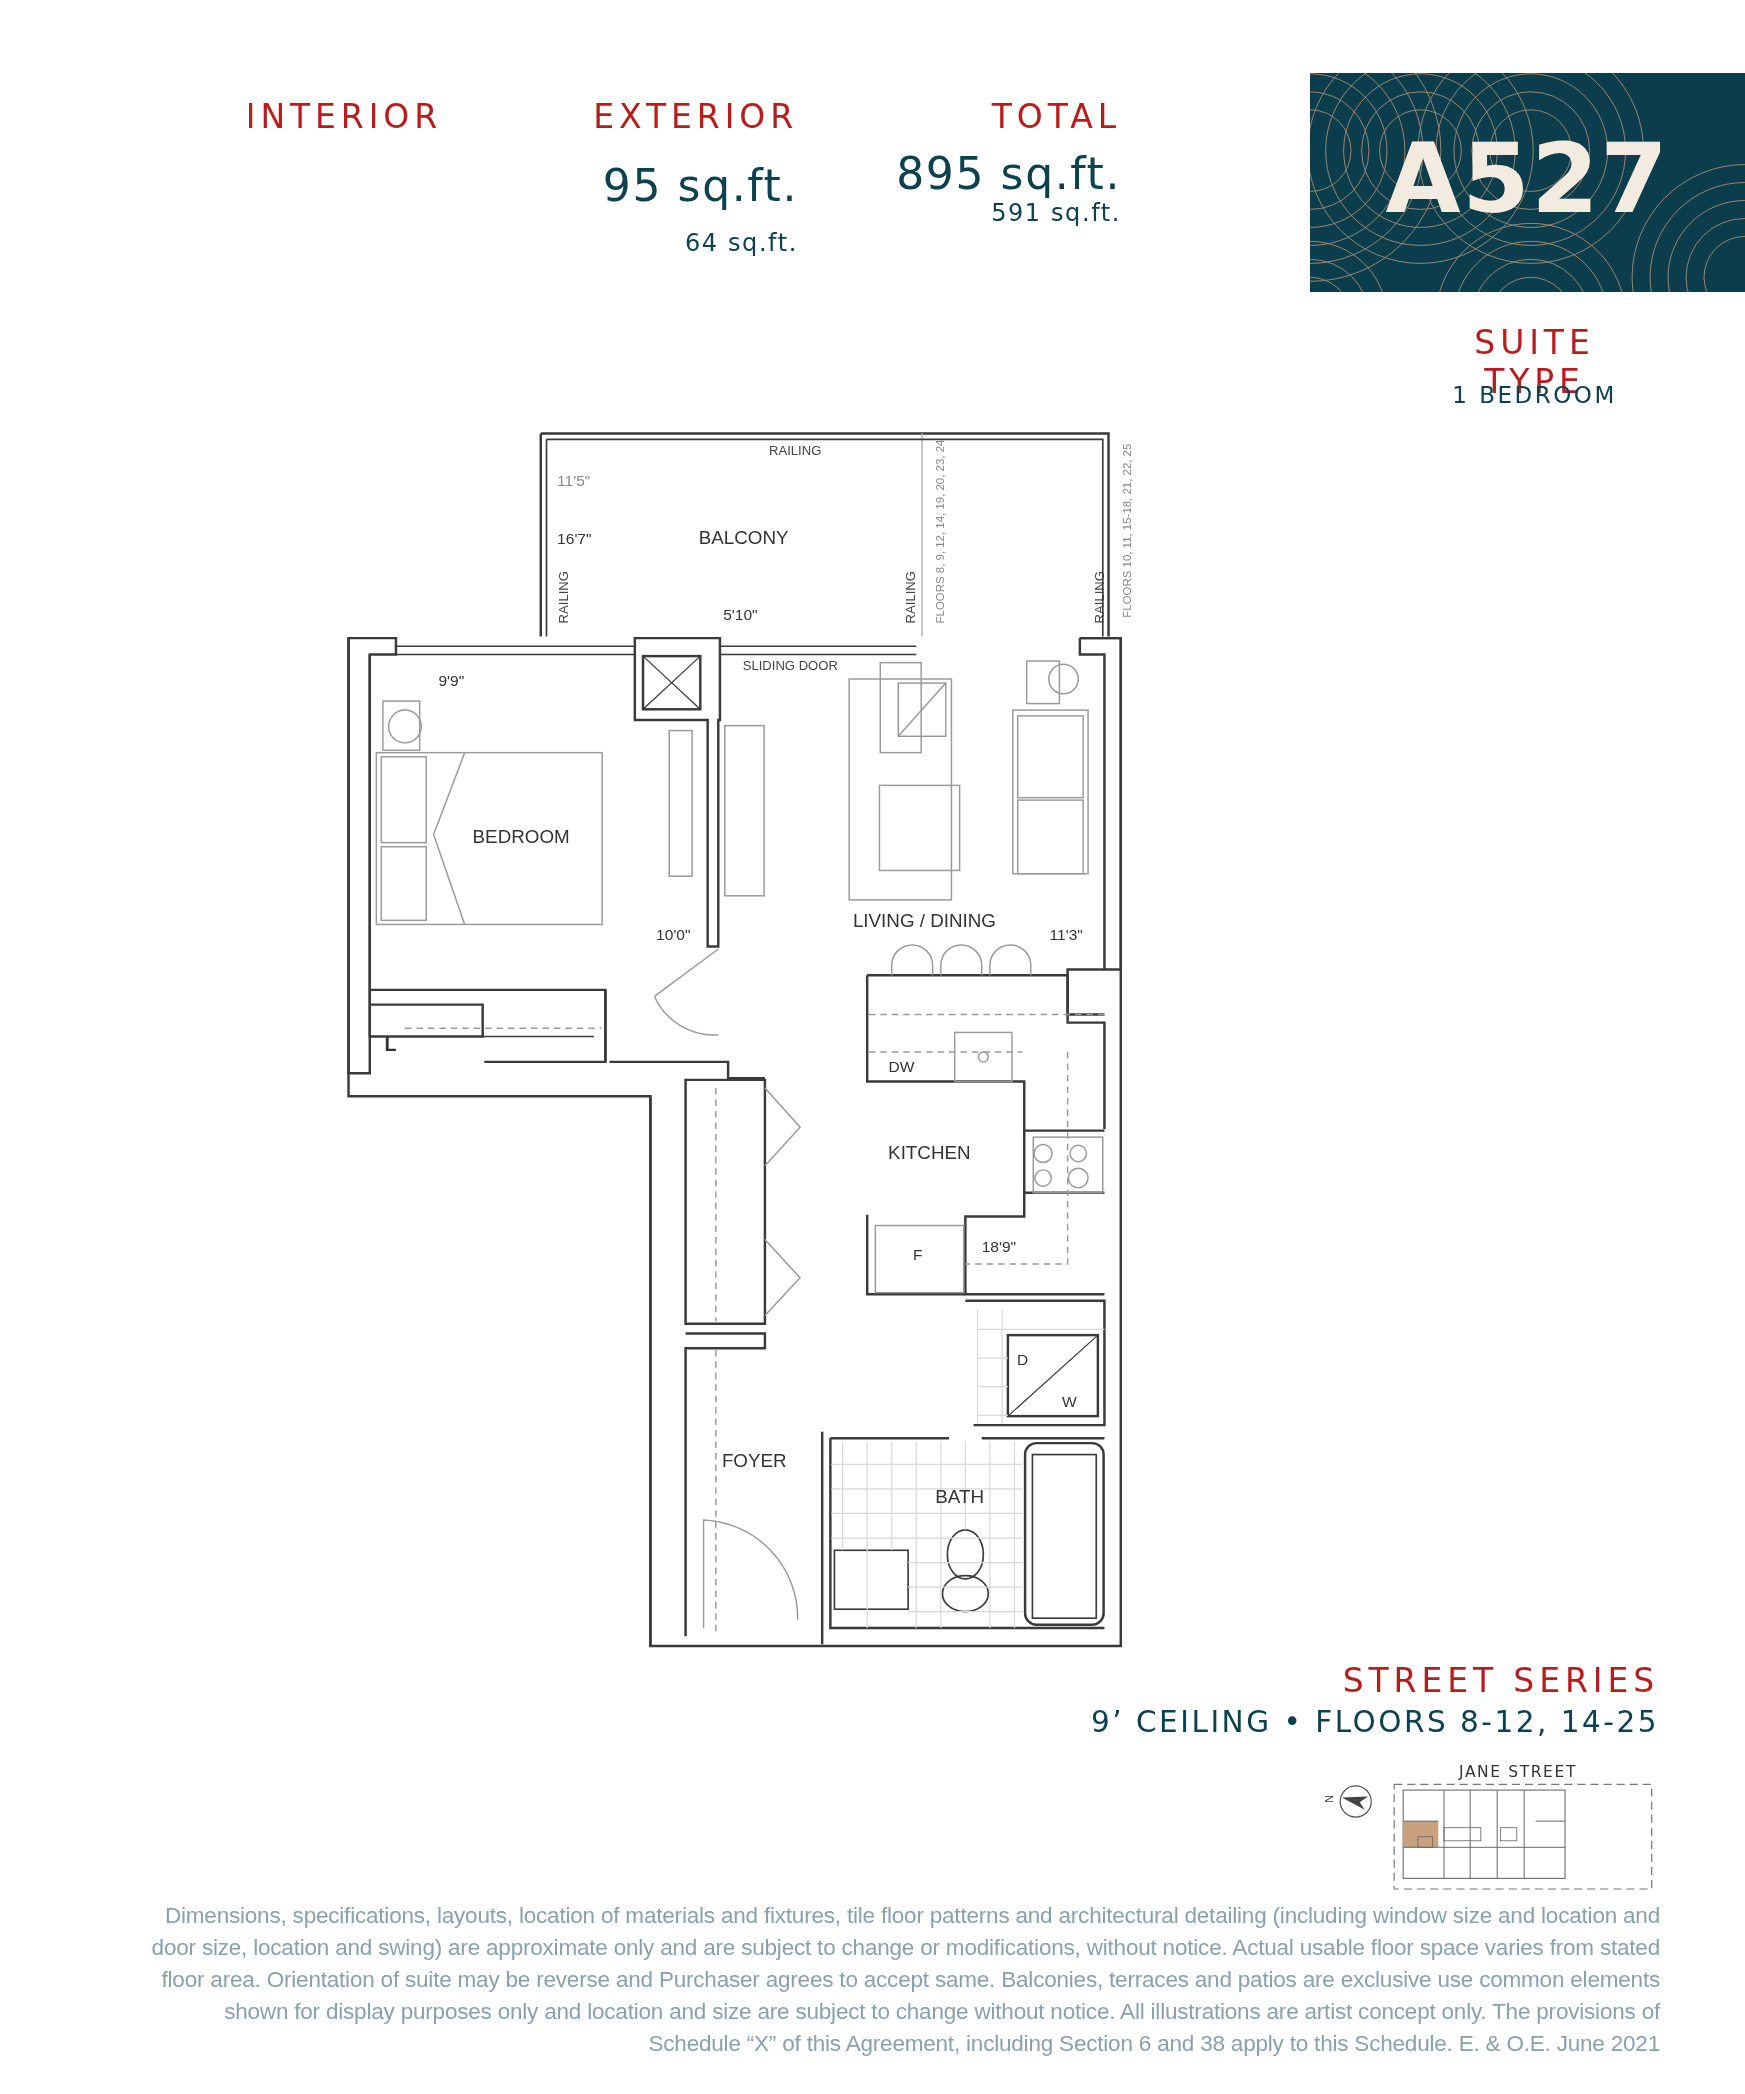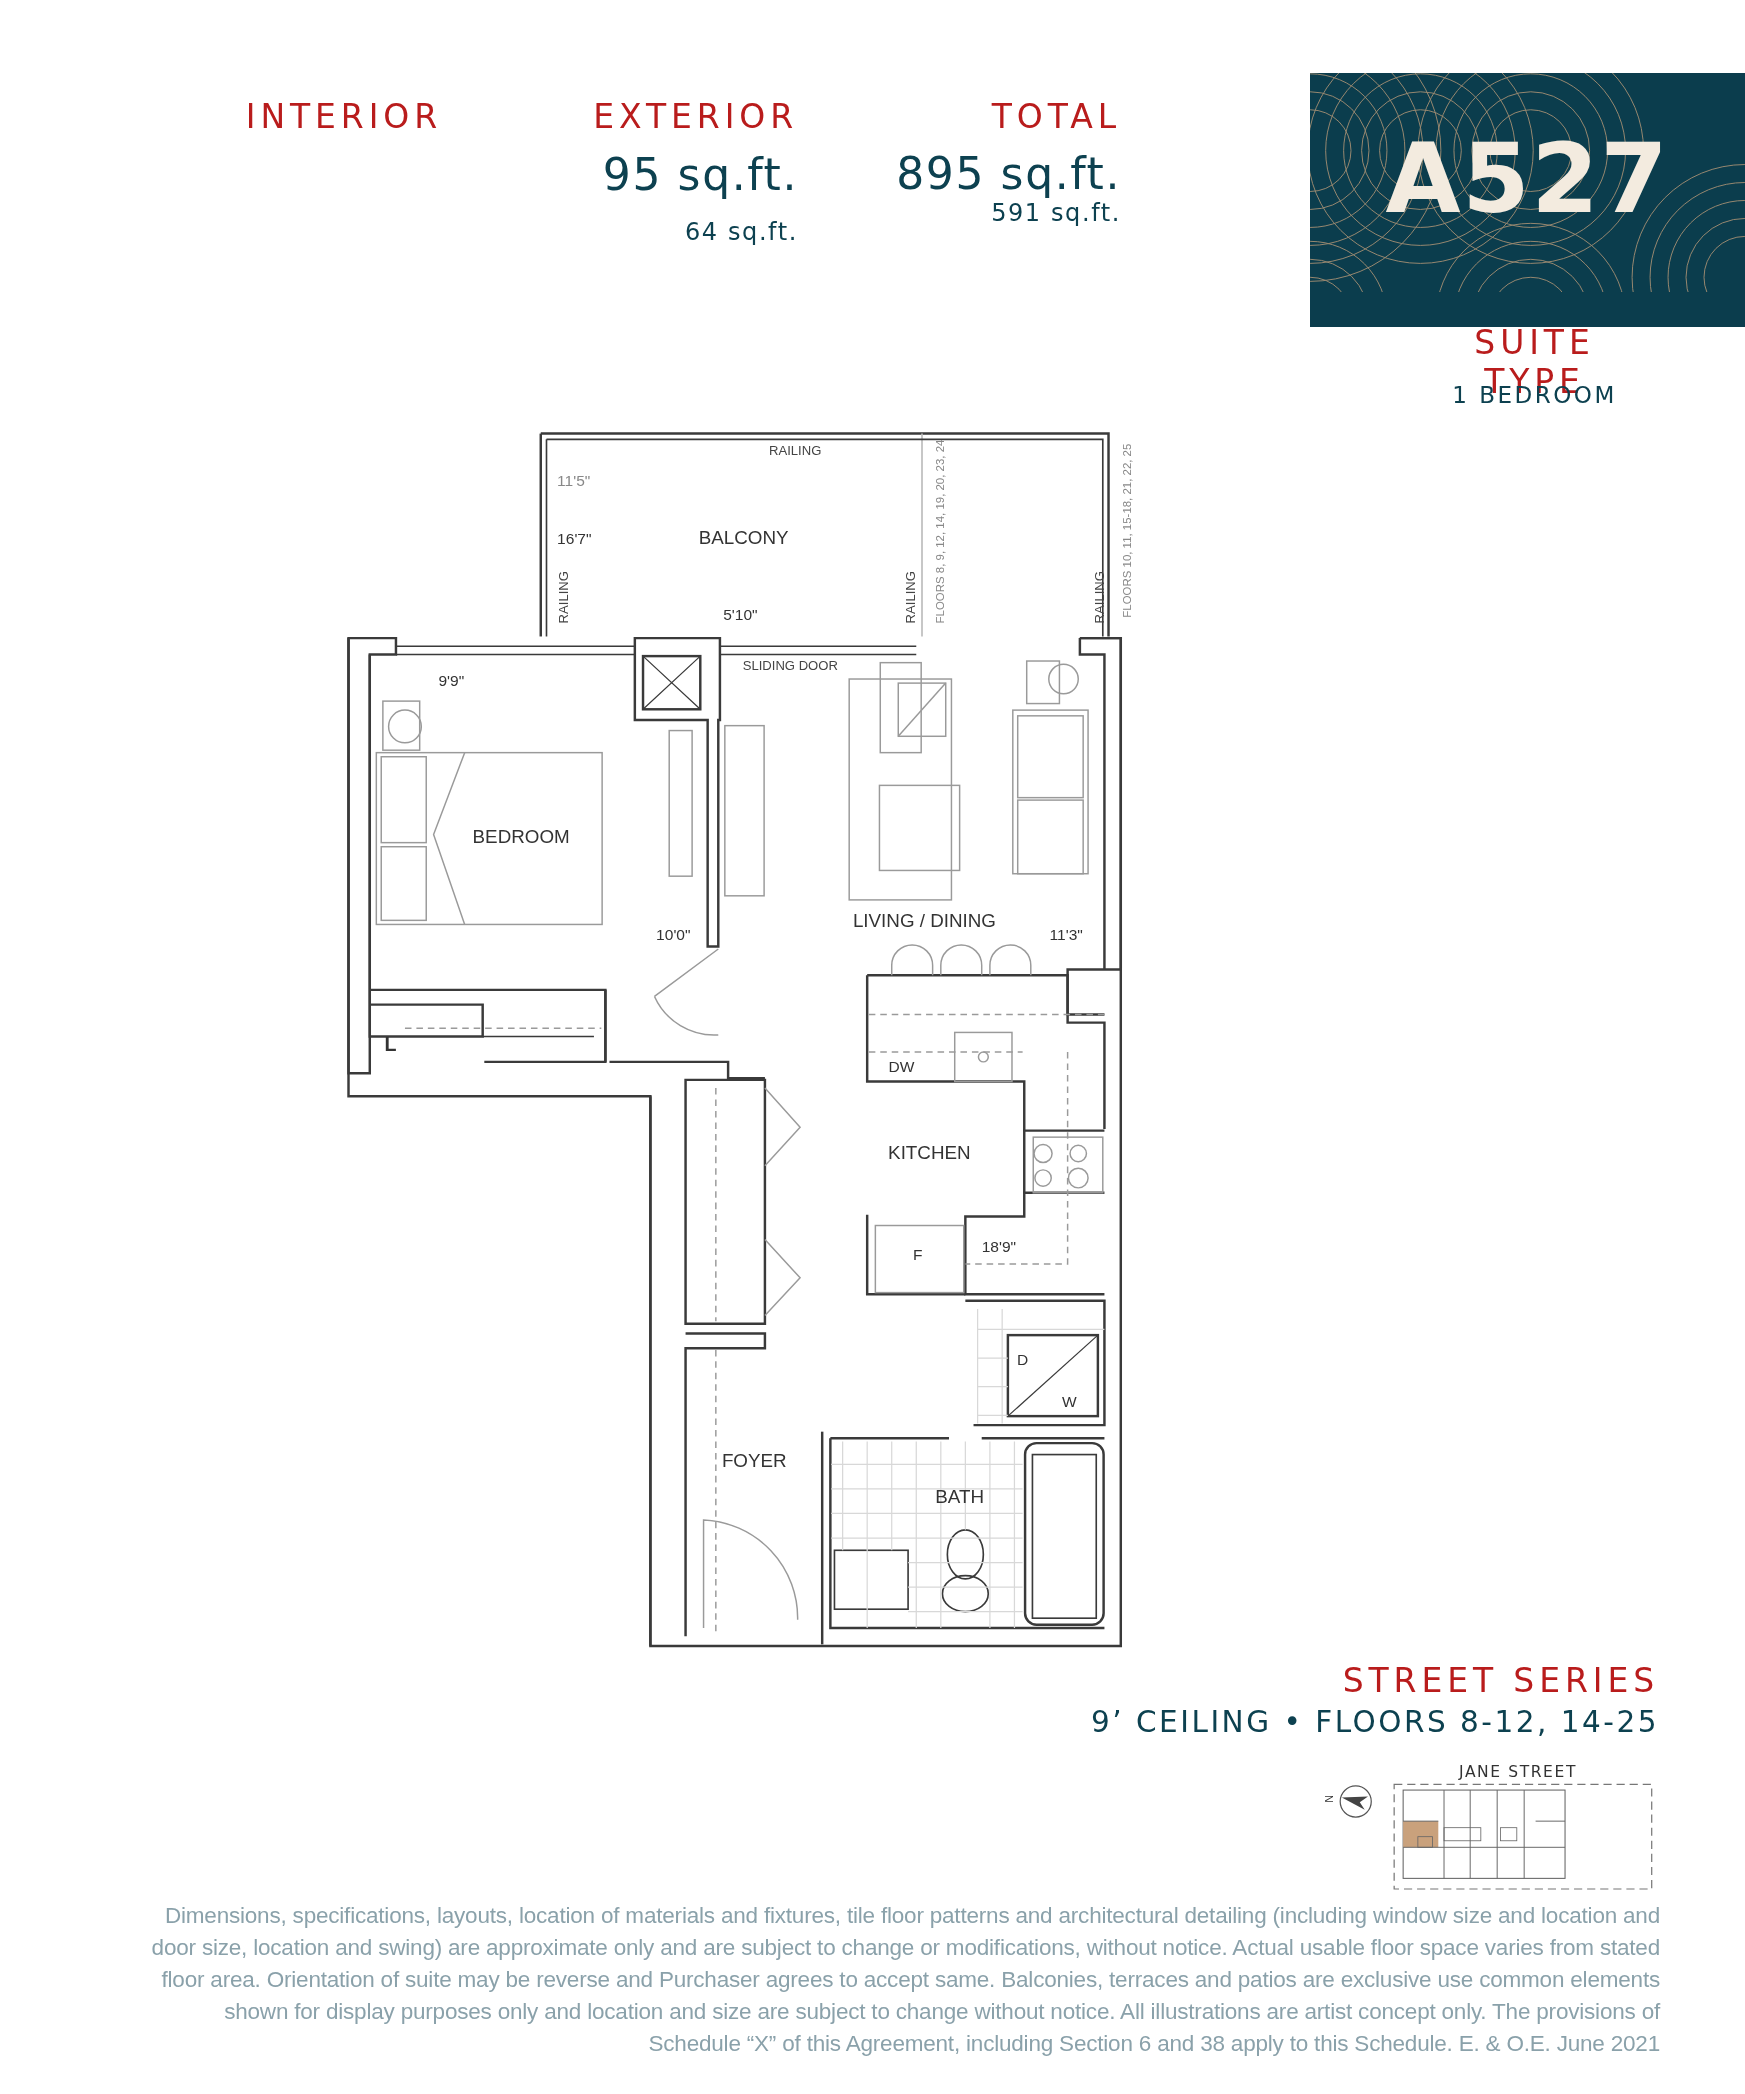--- a/index.html
+++ b/index.html
@@ -2,38 +2,38 @@
 <html style="font-size:13px"><head>
 <meta charset="utf-8">
 <style>
   html, body { margin:0; padding:0; background:#ffffff; }
   body { width:1745px; height:2095px; position:relative; overflow:hidden; font-family:"DejaVu Sans", sans-serif; }
   .label-gold { color:#b91c1c; letter-spacing:4.9px; font-size:33px; font-weight:400; }
   .val-navy { color:#0d4150; font-size:44px; font-weight:400; letter-spacing:1.6px; }
   .val-sub { color:#0d4150; font-size:24px; letter-spacing:1.6px; }
   .abs { position:absolute; }
   .area-col { position:absolute; text-align:right; }
-  .suite-box { position:absolute; left:1310px; top:73px; width:435px; height:254px; background:#0b3d4d; overflow:hidden; }
+  .suite-box { position:absolute; left:1310px; top:73px; width:435px; height:219px; background:#0b3d4d; overflow:hidden; }
   .suite-code { position:absolute; left:0; right:0; top:49px; text-align:center; color:#f3ebdf; font-size:97px; font-family:"DejaVu Sans", sans-serif; font-weight:700; letter-spacing:1.6px; }
   .suite-type-label { position:absolute; left:1424px; top:323px; width:221px; text-align:center; }
   .suite-type-val { position:absolute; left:1424px; top:382px; width:221px; text-align:center; color:#0d4150; font-size:23px; letter-spacing:2.5px; }
   .tower-series { position:absolute; right:86px; top:1661px; }
   .ceiling { position:absolute; right:86px; top:1705px; color:#0d4150; font-size:29.5px; letter-spacing:2.5px; }
   .disclaimer { position:absolute; left:127px; top:1900px; width:1533px; color:#8aa1aa; font-size:22.5px; line-height:32px; text-align:right; font-family:"Liberation Sans Narrow","Liberation Sans", sans-serif; letter-spacing:-0.2px; }
   svg text { font-family:"Liberation Sans", sans-serif; }
 </style>
 </head>
 <body>
 
 <div class="area-col" style="left:229px; top:97px; width:213px;">
   <div class="label-gold">INTERIOR</div>
 </div>
 <div class="area-col" style="left:573px; top:97px; width:225px;">
   <div class="label-gold">EXTERIOR</div>
-  <div class="val-navy" style="margin-top:13px;">95 sq.ft.</div>
+  <div class="val-navy" style="margin-top:24px;">95 sq.ft.</div>
   <div class="val-sub" style="margin-top:18px;">64 sq.ft.</div>
 </div>
 <div class="area-col" style="left:892px; top:97px; width:229px;">
   <div class="label-gold">TOTAL</div>
   <div class="val-navy" style="margin-top:11.5px;">895 sq.ft.</div>
   <div class="val-sub" style="">591 sq.ft.</div>
 </div>
 
 <div class="suite-box">
   <svg width="435" height="219" style="position:absolute;left:0;top:0;" viewBox="0 0 532 268">

